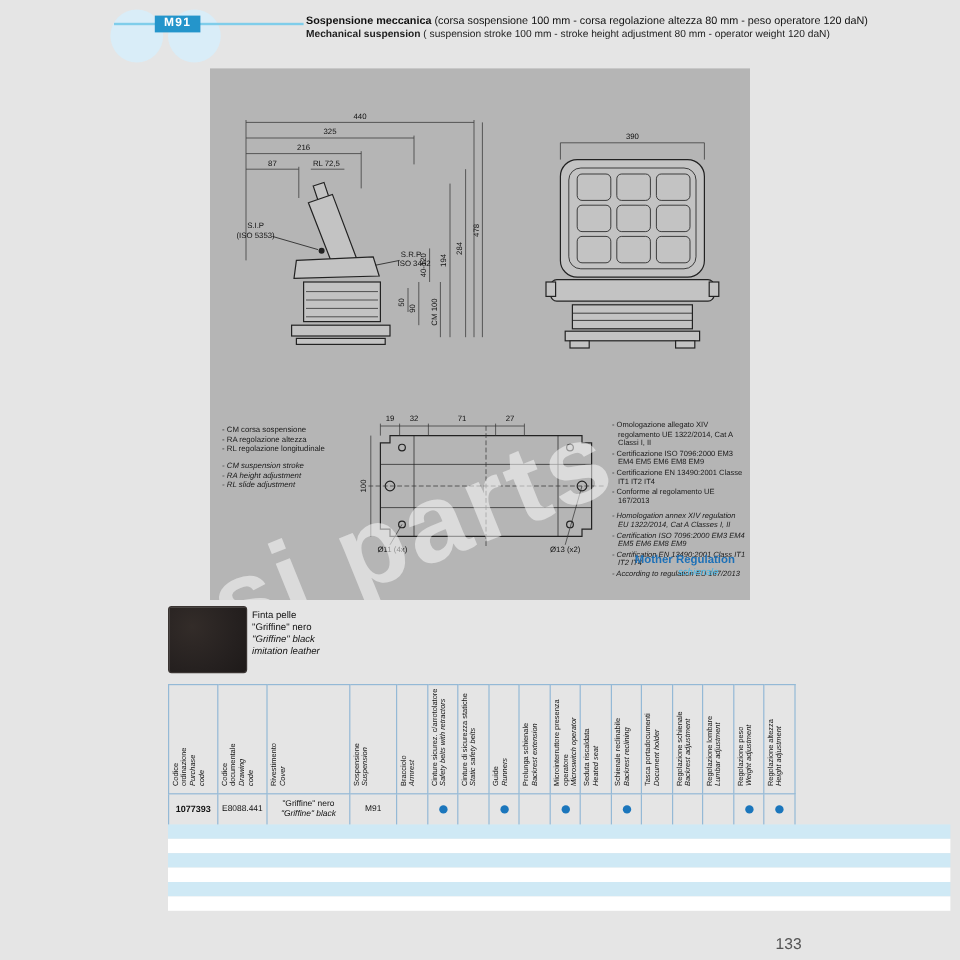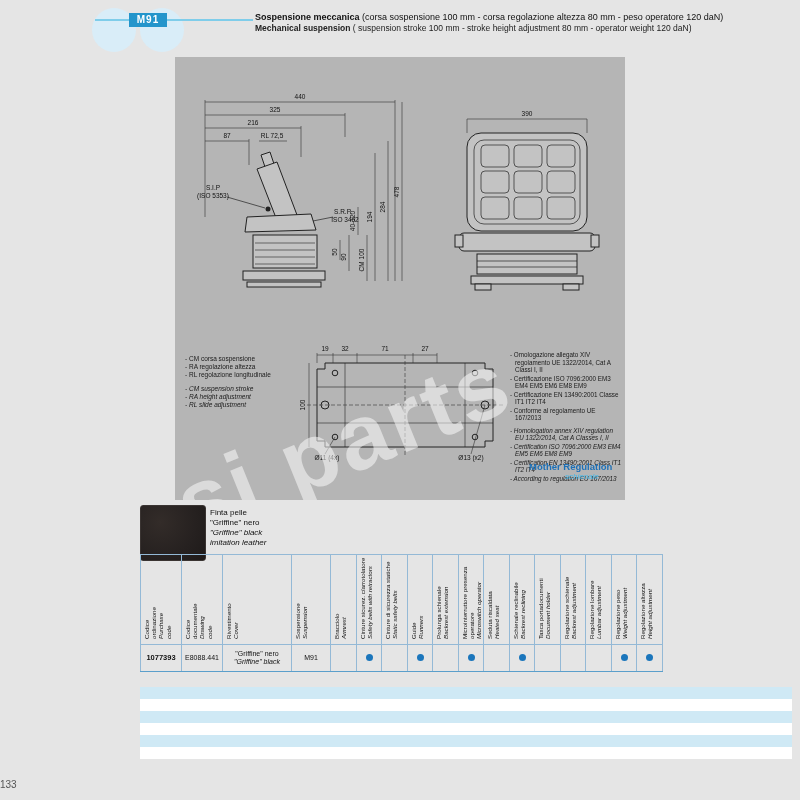--- a/index.html
+++ b/index.html
@@ -31,40 +31,40 @@
   .mother .mr{color:#1d70b7;font-weight:bold;font-size:9.5px;}
   .mother .ap{color:#45b8e8;font-style:italic;font-size:8px;margin-left:36px;}
 
   
   .swatch{position:absolute;left:140px;top:505px;width:64px;height:54px;border-radius:3px;
     background:radial-gradient(circle at 30% 30%, #332c29 0%, #262120 60%, #1e1a19 100%);border:1px solid #3a3432;}
   .swatch-caption{position:absolute;left:210px;top:508px;font-size:8px;line-height:10px;}
   .swatch-caption .en-block{font-style:italic;}
 
   
-  .tablewrap{position:absolute;left:140px;top:554px;}
+  .tablewrap{position:absolute;left:140px;top:570px;}
   table{border-collapse:collapse;table-layout:fixed;width:522px;}
   th,td{border:1px solid #94b9d6;padding:0;}
   th{height:89px;vertical-align:bottom;overflow:hidden;text-align:left;font-weight:normal;}
   .rot{writing-mode:vertical-rl;transform:rotate(180deg);height:84px;display:inline-block;
     margin:0 0 1px 2px;font-size:6.2px;line-height:7.2px;text-align:left;}
   .rot span{display:block;white-space:pre-line;}
   .rot .hen{font-style:italic;}
   tr.data td{height:26px;text-align:center;font-size:7px;line-height:8.5px;
     border-top:1px solid #5b9fcb;border-bottom:1px solid #5b9fcb;}
   tr.data td.code{font-weight:bold;font-size:7.5px;}
   .cov-en{font-style:italic;}
   .dot{display:inline-block;width:7px;height:7px;border-radius:50%;background:#1b76bc;vertical-align:middle;}
 
   
   .stripes{position:absolute;left:140px;top:687px;width:652px;}
   .stripe{height:12px;}
   .stripe.b{background:#cfe9f5;}
   .stripe.w{background:#fff;}
-  .page-number{position:absolute;left:0;top:779px;width:668px;text-align:left;font-size:10px;color:#555;}
+  .page-number{position:absolute;left:0;top:779px;width:668px;text-align:right;font-size:13px;color:#555;}
 </style>
 </head>
 <body>
 
 <div class="page">
 
   <div class="deco-circle" style="left:92px;top:8px;width:44px;height:44px;"></div>
   <div class="deco-circle" style="left:140px;top:8px;width:44px;height:44px;"></div>
   <div class="header-line"></div>
   <div class="model-badge">M91</div>

